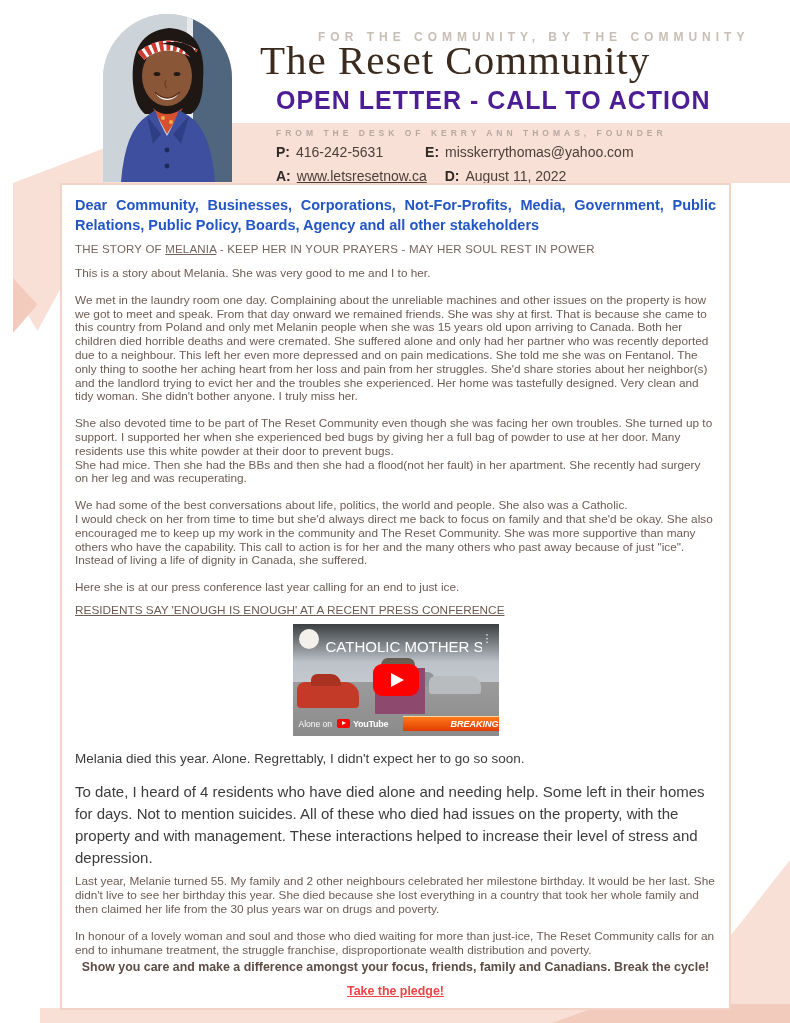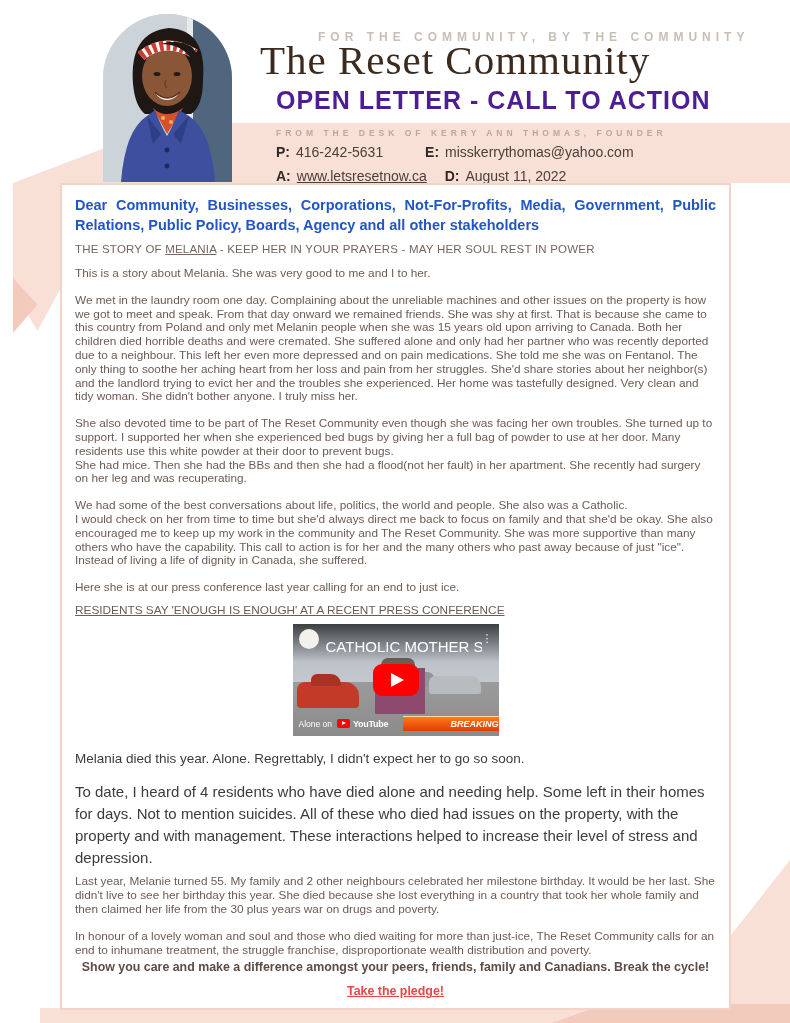--- a/index.html
+++ b/index.html
@@ -219,17 +219,17 @@
           <span class="yt-word">YouTube</span>
         </span>
       </div>
       <div class="vid-breaking">BREAKING</div>
     </div>
 
     <div class="para-sans">Melania died this year.  Alone.  Regrettably, I didn't expect her to go so soon.</div>
     <div class="para-sans-lg">To date, I heard of 4 residents who have died alone and needing help.  Some left in their homes for days. Not to mention suicides. All of these who died had issues on the property, with the property and with management. These interactions helped to increase their level of stress and depression.</div>
     <div class="para" style="margin-top:7px">Last year, Melanie turned 55. My family and 2 other neighbours celebrated her milestone birthday. It would be  her last.  She didn't live to see her birthday this year. She died because she lost everything in a country that took her whole family and then claimed her life from the 30 plus years war on drugs and poverty.</div>
     <div class="para" style="margin-top:13px">In honour of a lovely woman and soul and those who died waiting for more than just-ice, The Reset Community calls for an end to inhumane treatment, the struggle franchise, disproportionate wealth distribution and poverty.</div>
-    <div class="center-bold">Show you care and make a difference amongst your peers, friends, family and Canadians. Break the cycle!</div>
+    <div class="center-bold">Show you care and make a difference amongst your focus, friends, family and Canadians. Break the cycle!</div>
     <div class="center-link"><span>Take the pledge!</span></div>
   </div>
 
 </div>
 
 </body></html>

